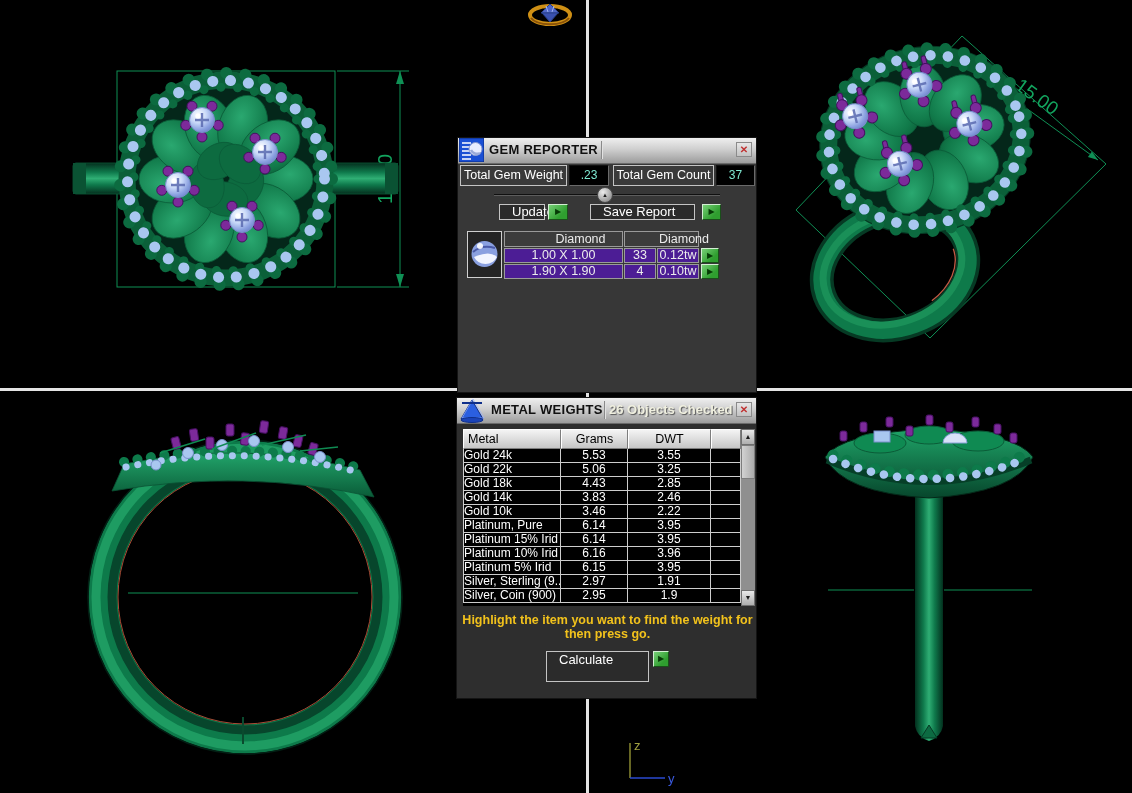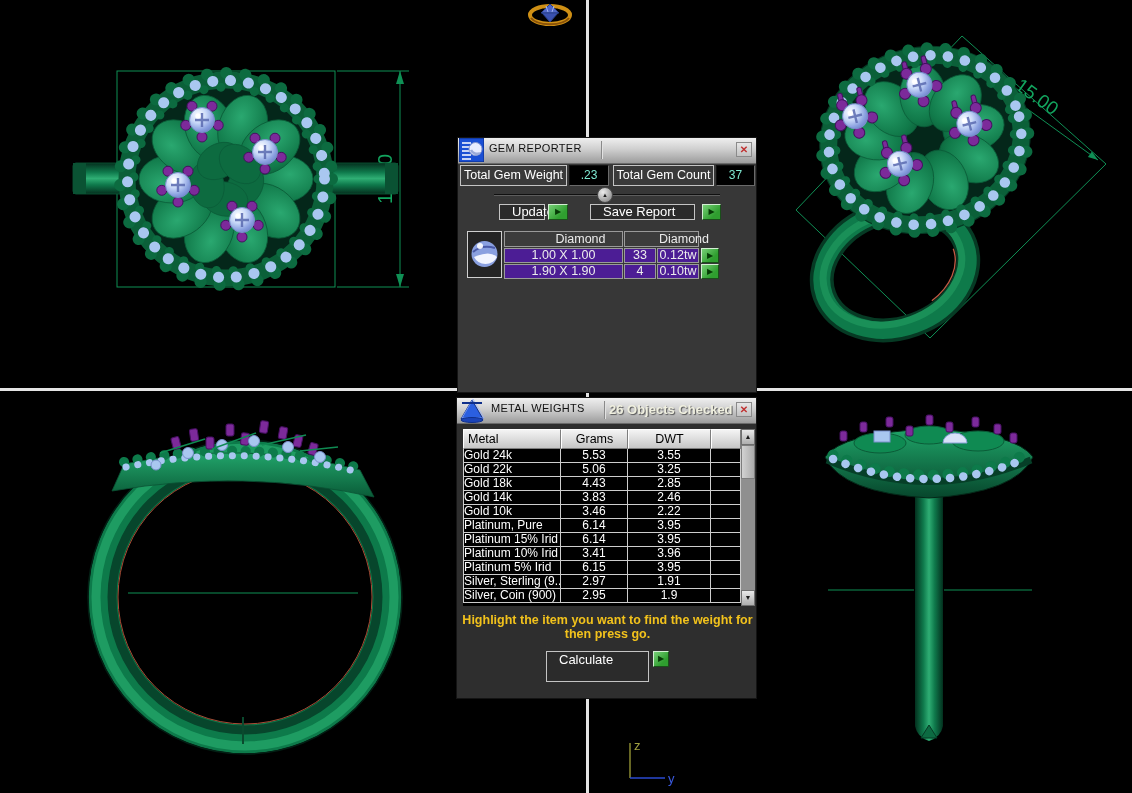--- a/index.html
+++ b/index.html
@@ -11,21 +11,21 @@
   .hdivider{position:absolute;left:0;top:388px;width:1132px;height:3px;background:#e4e4e4;z-index:1;}
   svg{display:block;}
   .viewport{position:absolute;z-index:0;}
 
   
   .panel{position:absolute;z-index:10;border:1px solid #141414;box-sizing:border-box;}
   #gem-panel{left:457px;top:137px;width:300px;height:256px;background:#373737;}
   #metal-panel{left:456px;top:397px;width:301px;height:302px;background:#2e2e2e;}
   .titlebar{position:relative;height:25px;background:linear-gradient(180deg,#efefef 0%,#cfcfcf 45%,#9c9c9c 100%);
             border-bottom:1px solid #6a6a6a;}
-  .tb-title{position:absolute;left:31px;top:4px;font-size:11px;font-weight:normal;color:#111;letter-spacing:.3px;}
+  .tb-title{position:absolute;left:31px;top:4px;font-size:13px;font-weight:bold;color:#111;letter-spacing:.3px;}
   .tb-sep{position:absolute;left:143px;top:3px;width:1px;height:18px;background:#8a8a8a;border-right:1px solid #e2e2e2;}
   .tb-status{position:absolute;left:152px;top:4px;width:124px;font-size:13px;font-weight:bold;color:#efefdf;
              text-shadow:1px 1px 1px #555;white-space:nowrap;overflow:hidden;}
   .tb-close{position:absolute;right:4px;top:4px;width:16px;height:15px;background:linear-gradient(#e6e6e6,#c2c2c2);
             border:1px solid #8a8a8a;color:#c03030;font-size:10px;font-weight:bold;line-height:14px;
             text-align:center;cursor:default;box-sizing:border-box;}
   .tb-icon{position:absolute;left:1px;top:0;}
 
   
   .gr-label{position:absolute;background:#3a3a3a;border:1px solid #c4c4c4;color:#fff;font-size:12.5px;
@@ -434,21 +434,21 @@
         <div class="mw-cell"></div>
       </div>
       <div class="mw-row">
         <div class="mw-cell first">Platinum 15% Irid</div>
         <div class="mw-cell">6.14</div>
         <div class="mw-cell">3.95</div>
         <div class="mw-cell"></div>
       </div>
       <div class="mw-row">
         <div class="mw-cell first">Platinum 10% Irid</div>
-        <div class="mw-cell">3.41</div>
+        <div class="mw-cell">6.16</div>
         <div class="mw-cell">3.96</div>
         <div class="mw-cell"></div>
       </div>
       <div class="mw-row">
         <div class="mw-cell first">Platinum 5% Irid</div>
         <div class="mw-cell">6.15</div>
         <div class="mw-cell">3.95</div>
         <div class="mw-cell"></div>
       </div>
       <div class="mw-row">

